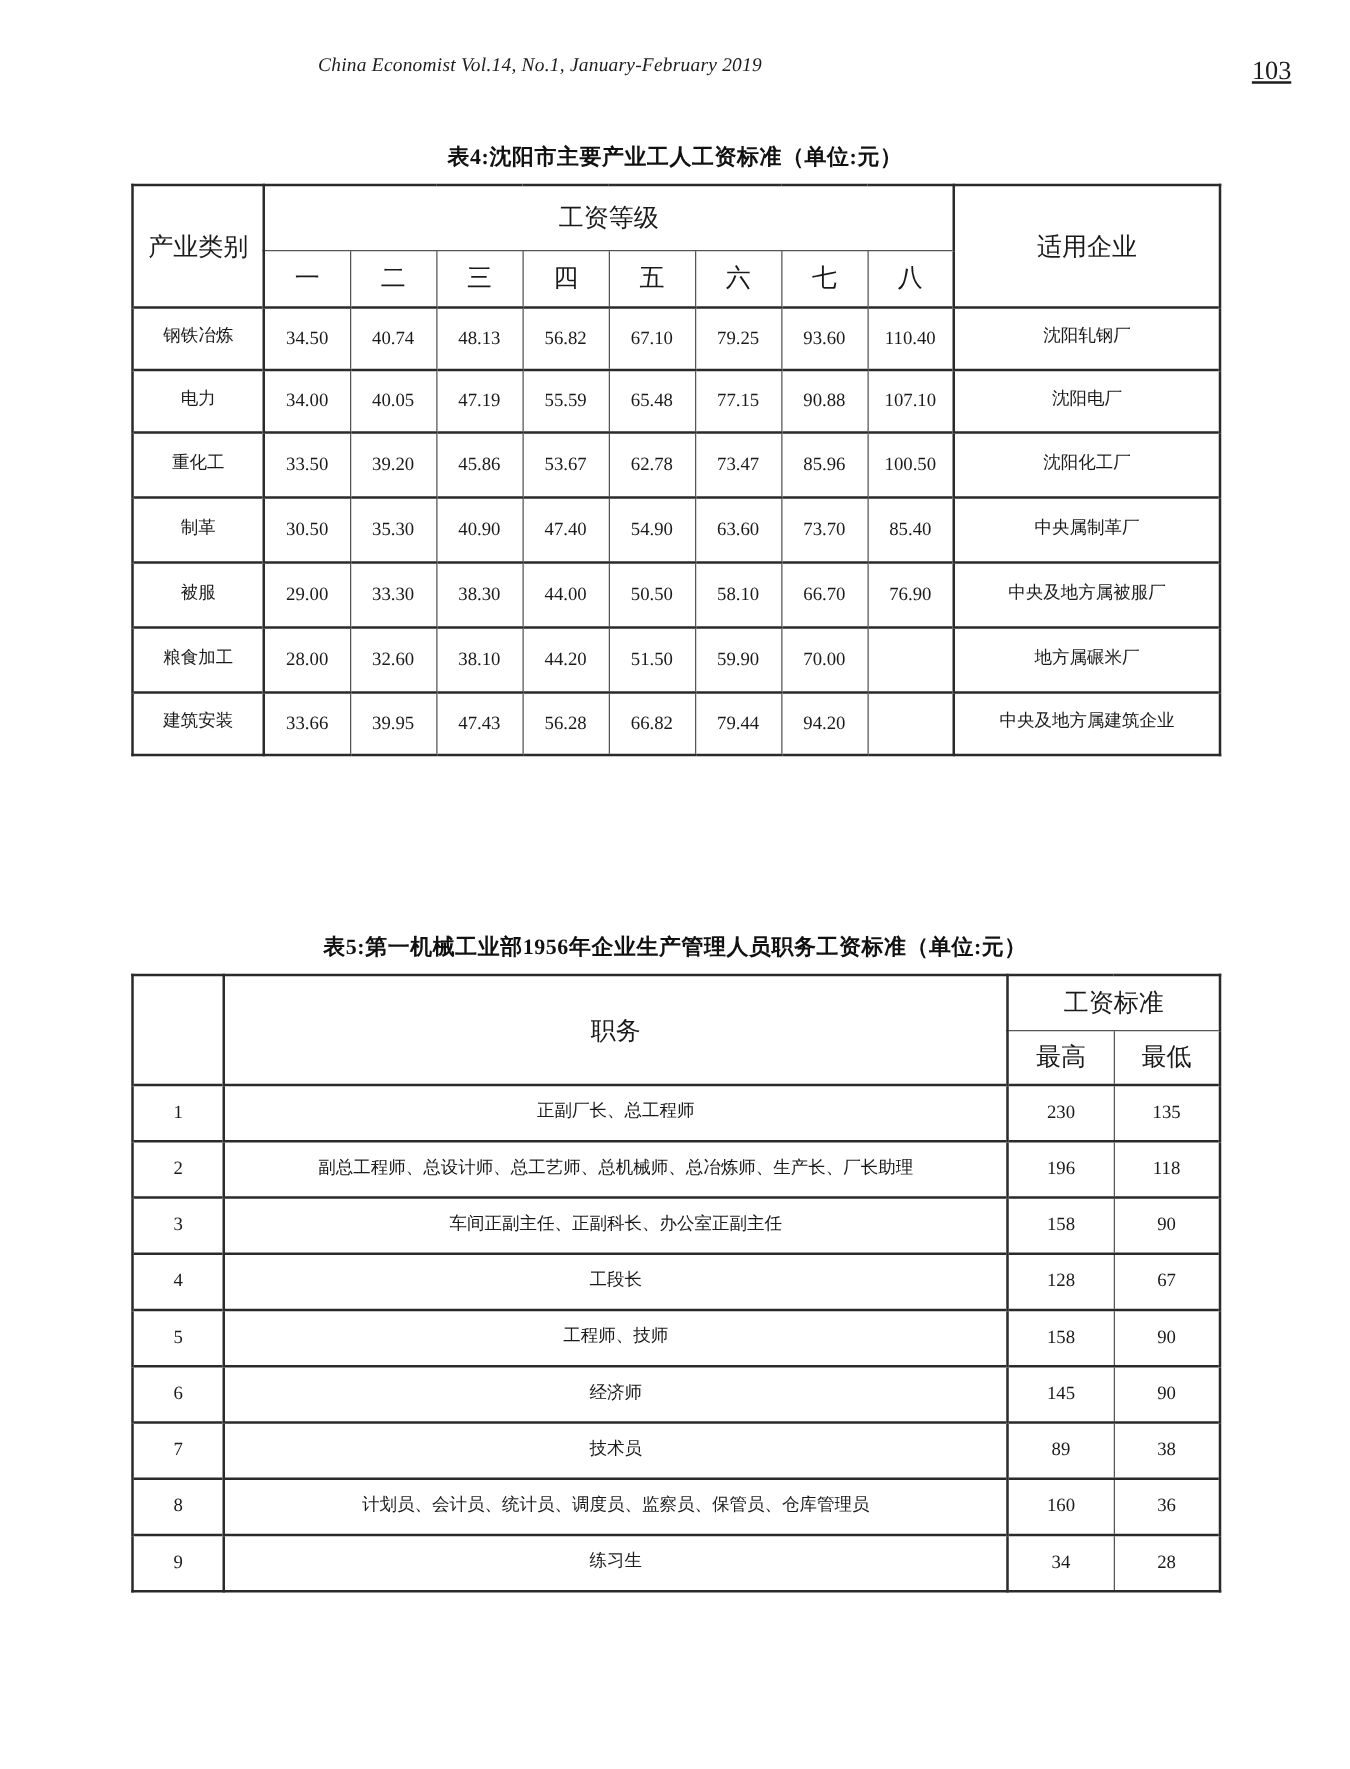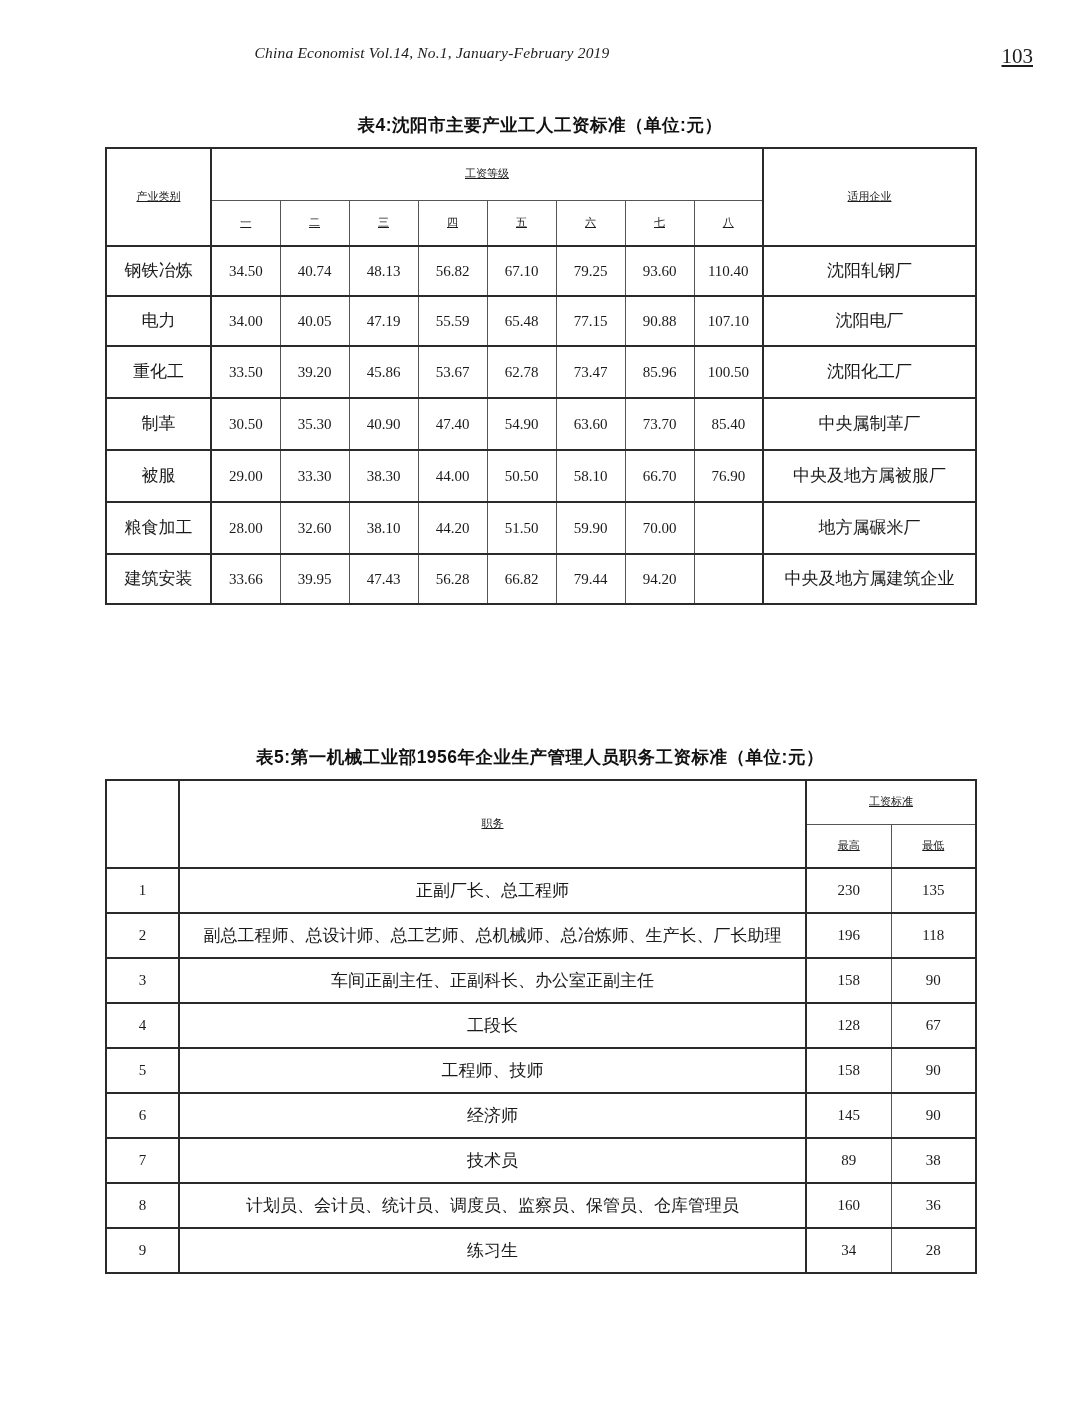--- a/index.html
+++ b/index.html
@@ -51,21 +51,21 @@
   #table4-block { top: 113px; }
   #table5-block { top: 745px; }
 
   .table-caption {
     width: 870px;
     text-align: center;
     font-weight: bold;
     font-size: 17.5px;
     letter-spacing: 0.5px;
     margin-bottom: 10px;
-    font-family: Liberation Sans, sans-serif;
+    font-family: Liberation Serif, serif;
     color: #111;
   }
 
   table {
     border-collapse: collapse;
     width: 870px;
     table-layout: fixed;
     font-size: 15px;
     color: #1a1a1a;
   }
@@ -78,31 +78,30 @@
     line-height: 1.25;
   }
   
   table { border: 0; }
   .bt-thick { border-top: 2.2px solid #2a2a2a !important; }
   .bb-thick { border-bottom: 2.2px solid #2a2a2a !important; }
   .bl-thick { border-left: 2.2px solid #2a2a2a !important; }
   .br-thick { border-right: 2.2px solid #2a2a2a !important; }
 
   .cjk {
-    font-family: Liberation Sans, sans-serif;
-    font-size: 17px;
+    font-family: Liberation Mono, monospace;
+    font-size: 14px;
   }
   .num {
     font-family: "Liberation Serif", "DejaVu Serif", serif;
     font-size: 15px;
   }
   .hdr-cjk {
     font-family: "DejaVu Sans", "Liberation Sans", sans-serif;
-    font-size: 11px;
-    text-decoration: underline;
+    font-size: 20px;
   }
 
   
   #table4 col.c-cat   { width: 105px; }
   #table4 col.c-grade { width: 69px; }
   #table4 col.c-ent   { width: 213px; }
 
   #table4 tr.hdr-top td { height: 52px; }
   #table4 tr.hdr-sub td { height: 46px; }
   #table4 tr.r-short td { height: 50px; }

